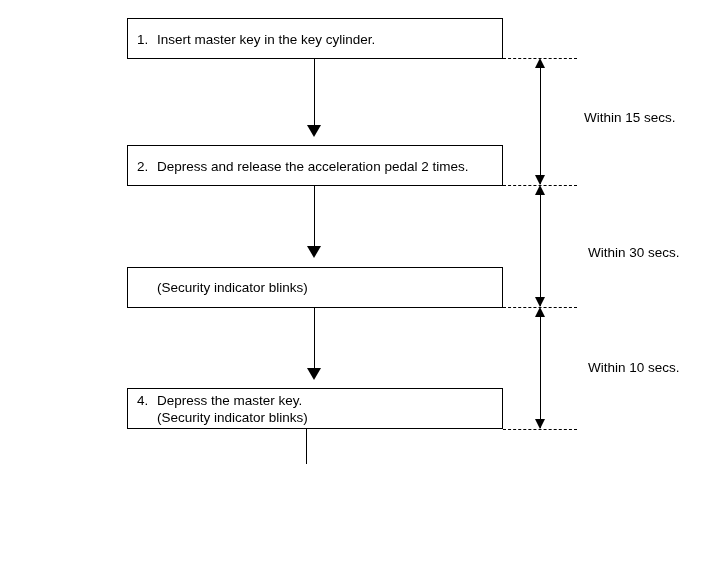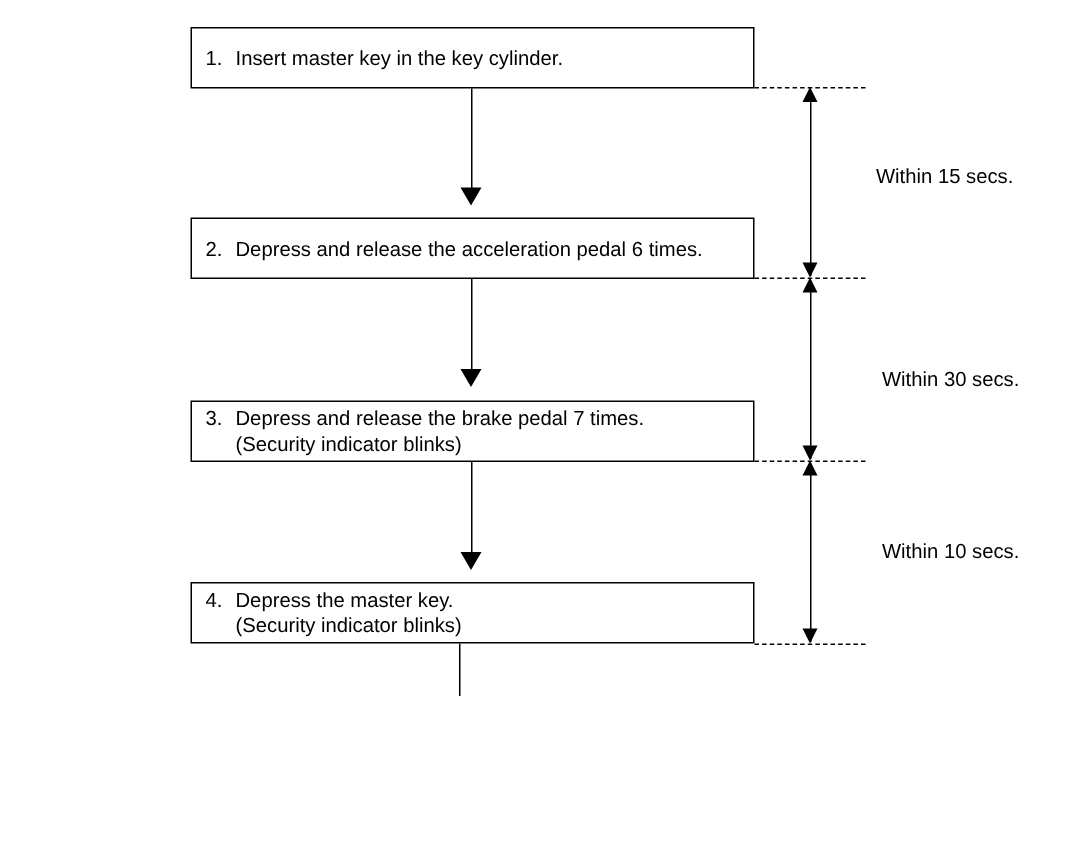--- a/index.html
+++ b/index.html
@@ -123,30 +123,29 @@
     <div class="box-inner">
       <div class="line"><span class="num">1.</span><span>Insert master key in the key cylinder.</span></div>
     </div>
   </div>
 
   <div class="conn-line" style="left:314px; top:59px; height:68px;"></div>
   <div class="conn-head" style="left:307px; top:125px;"></div>
 
   <div class="box" style="left:127px; top:145px; width:376px; height:41px;">
     <div class="box-inner">
-      <div class="line"><span class="num">2.</span><span>Depress and release the acceleration pedal 6 times.</span></div>
+      <div class="line"><span class="num">2.</span><span>Depress and release the acceleration pedal 2 times.</span></div>
     </div>
   </div>
 
   <div class="conn-line" style="left:314px; top:186px; height:62px;"></div>
   <div class="conn-head" style="left:307px; top:246px;"></div>
 
   <div class="box" style="left:127px; top:267px; width:376px; height:41px;">
     <div class="box-inner two-line">
-      <div class="line"><span class="num">3.</span><span>Depress and release the brake pedal 7 times.</span></div>
       <div class="line indent">(Security indicator blinks)</div>
     </div>
   </div>
 
   <div class="conn-line" style="left:314px; top:308px; height:62px;"></div>
   <div class="conn-head" style="left:307px; top:368px;"></div>
 
   <div class="box" style="left:127px; top:388px; width:376px; height:41px;">
     <div class="box-inner two-line">
       <div class="line"><span class="num">4.</span><span>Depress the master key.</span></div>

